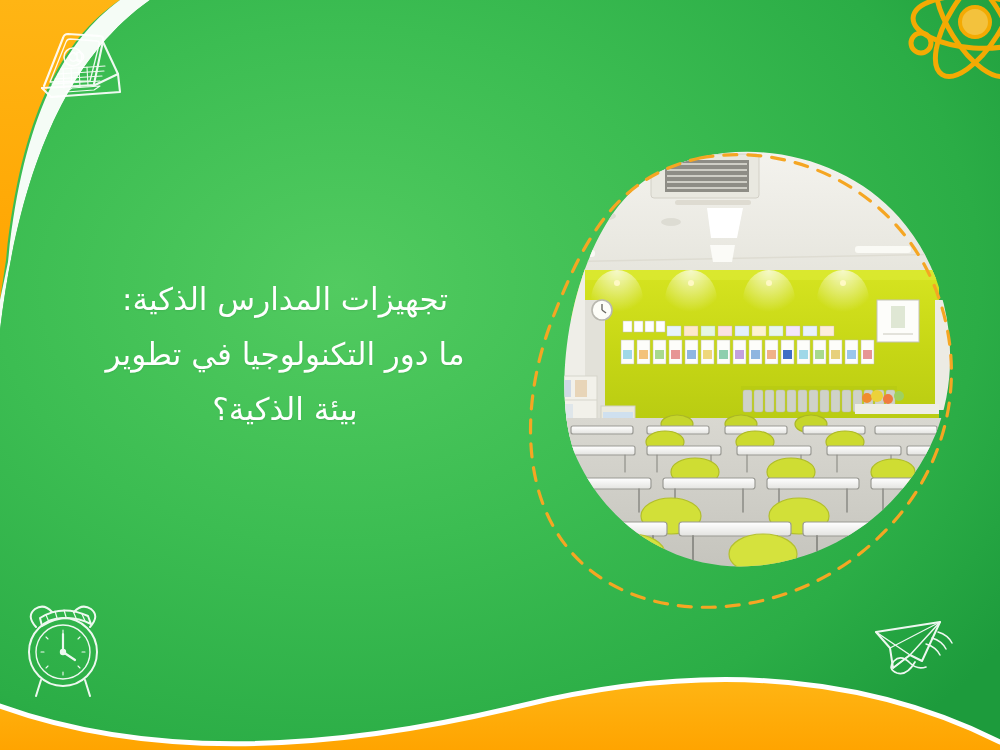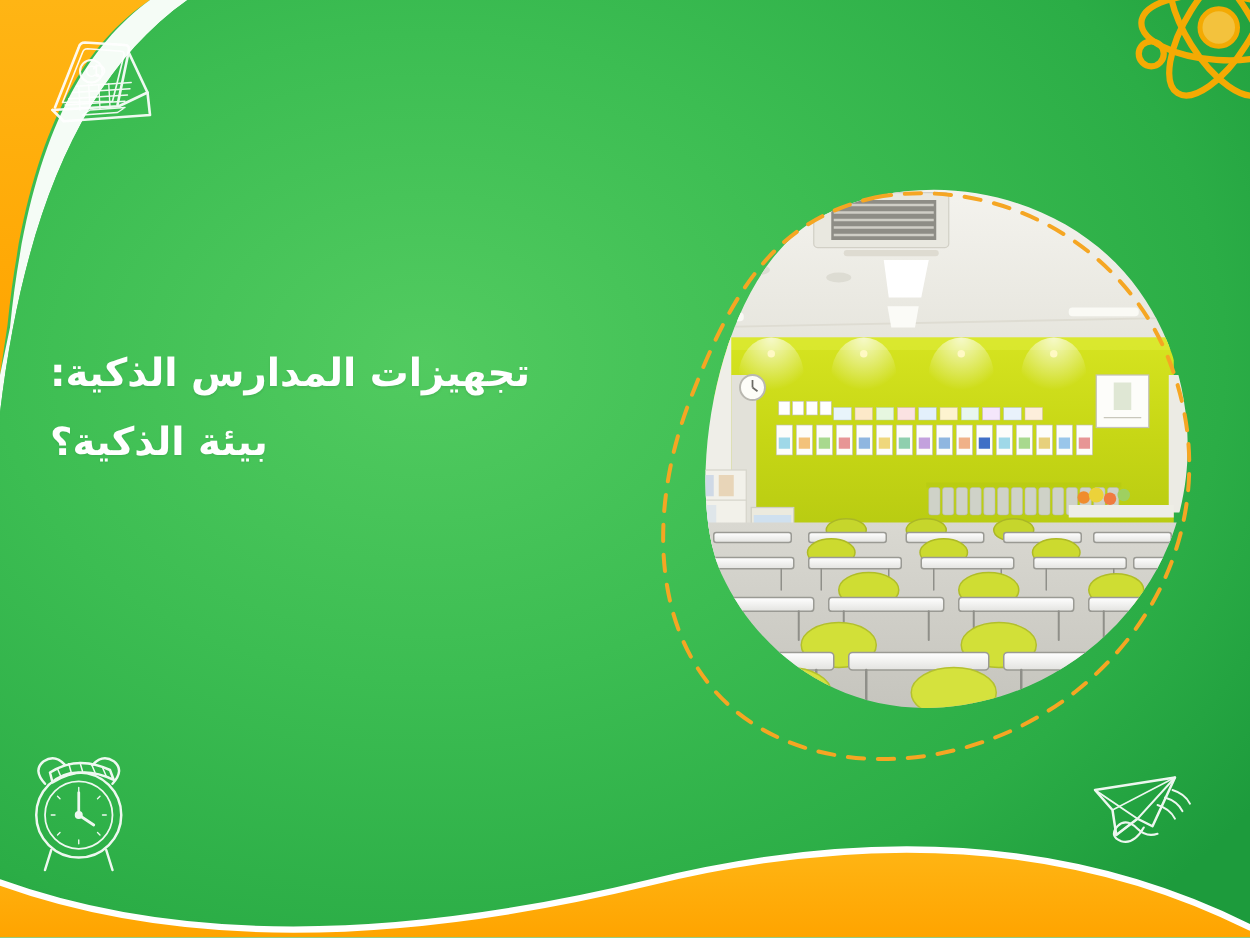--- a/index.html
+++ b/index.html
@@ -23,26 +23,26 @@
     height: 750px;
   }
   #deco-layer { pointer-events: none; }
 
   
   .headline {
     position: absolute;
     top: 272px;
     left: 40px;
     width: 490px;
-    text-align: left;
+    text-align: center;
     direction: rtl;
     color: #ffffff;
     font-size: 31px;
     line-height: 1.78;
-    font-weight: 700;
+    font-weight: 400;
     letter-spacing: 0.2px;
     text-shadow: 0 1px 2px rgba(0,0,0,0.08);
   }
   .headline .line { display: block; white-space: nowrap; }
 
   
   .photo-clip {
     position: absolute;
     left: 555px;
     top: 150px;
@@ -374,20 +374,21 @@
                C800,140 900,196 936,290
                C972,384 944,486 862,552
                C780,618 660,626 590,570
                C520,514 518,408 552,320
                C586,232 620,176 700,158 Z" fill="none" stroke="#f5a623" stroke-width="3.2" stroke-dasharray="13 11" stroke-linecap="round"></path>
     </svg>
   </div>
 
   <div class="headline">
     <span class="line">تجهيزات المدارس الذكية:</span>
+    <span class="line">ما دور التكنولوجيا في تطوير</span>
     <span class="line">بيئة الذكية؟</span>
   </div>
 
   <svg id="deco-layer" viewBox="0 0 1000 750" preserveAspectRatio="none" style="z-index:5">
 
     <g fill="none" stroke="#ffffff" stroke-width="2.1" stroke-linecap="round" stroke-linejoin="round" opacity="0.92">
       <path d="M44,86 L63,38 Q64,34 68,34 L100,36 Q104,36 103,41 L94,84"></path>
       <path d="M50,82 L66,42 Q67,39 70,39 L97,41 Q100,41 99,45 L90,81 Z" stroke-width="1.3"></path>
       <ellipse cx="73" cy="57" rx="9" ry="9" stroke-width="1.6"></ellipse>
       <path d="M76,54 a4,4 0 1,0 0,6 a4.5,4.5 0 1,0 -1,-5 M77,52 l0,6 q0,2 2,2" stroke-width="1.3"></path>

